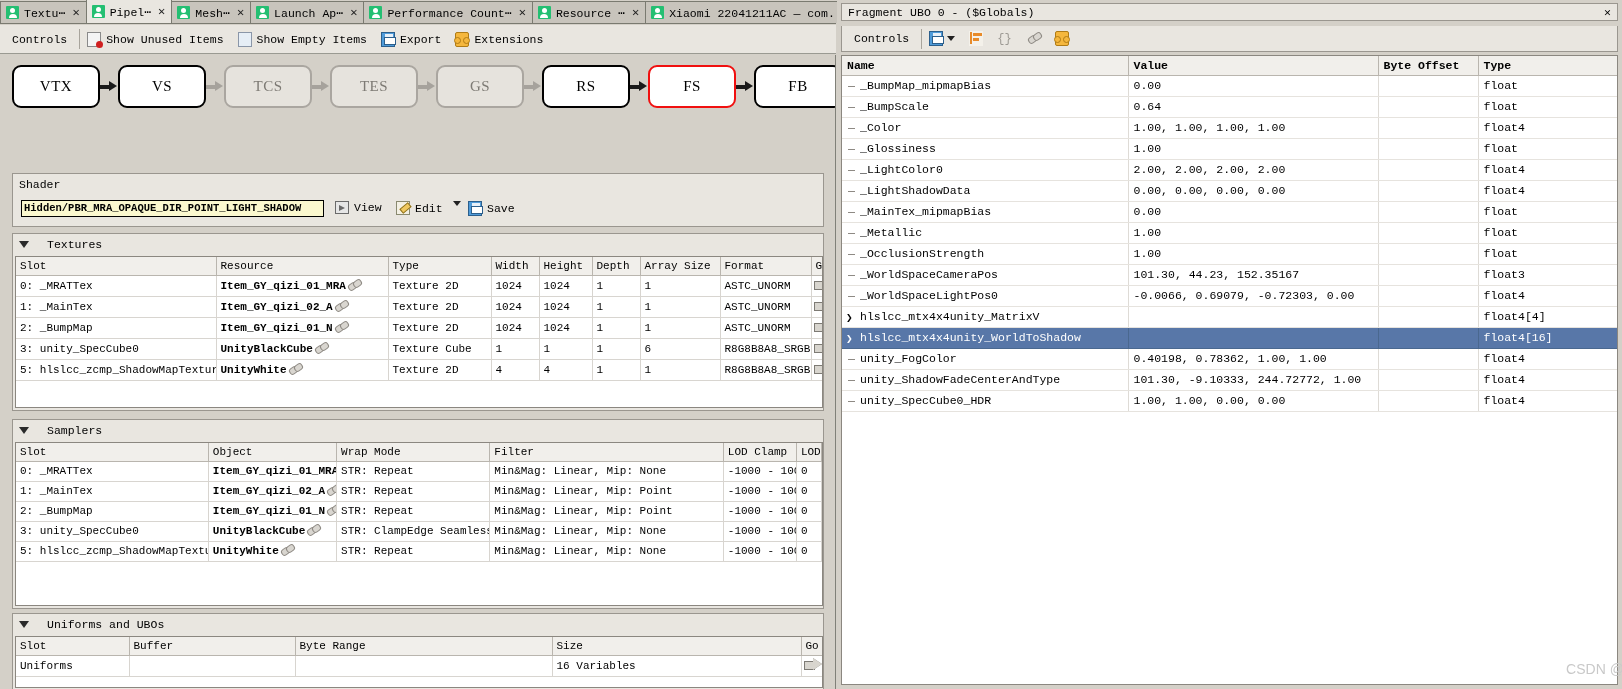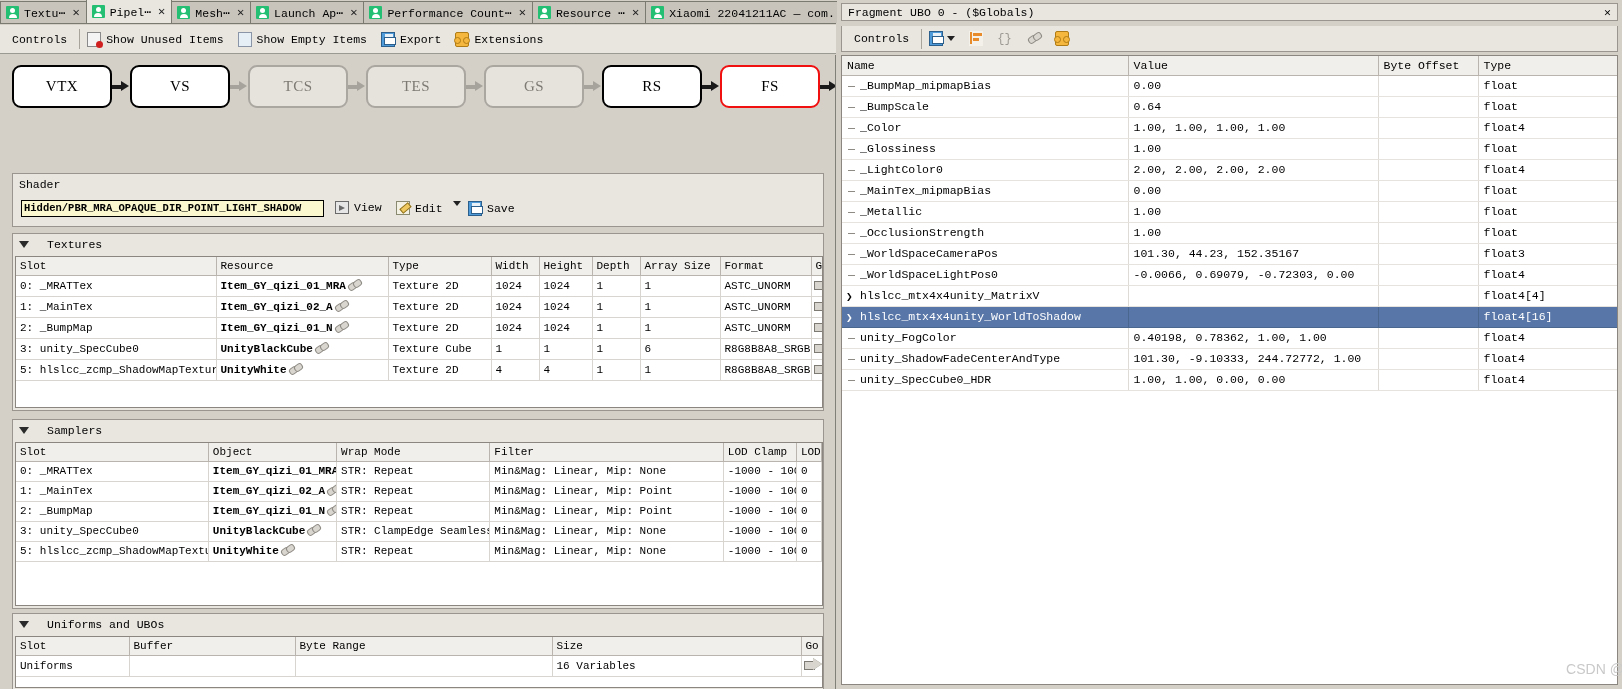--- a/index.html
+++ b/index.html
@@ -80,21 +80,21 @@
   .leftpanel {
     position:absolute; left:0; top:55px; width:836px; height:634px;
     background:#d4d0c8;
     border-right:1px solid #808078;
     overflow:hidden;
   }
 
   
   .flow { position:absolute; left:12px; top:10px; display:flex; align-items:center; }
   .stage {
-    width:100px; height:43px; border-radius:9px; background:#fff;
+    width:88px; height:43px; border-radius:9px; background:#fff;
     border:2px solid #000; display:flex; align-items:center; justify-content:center;
     font-size:15px; font-family:"Liberation Serif", serif; letter-spacing:.5px;
   }
   .stage.dim { background:#e6e3dd; border-color:#aaa6a0; color:#7d7a74; }
   .stage.sel { border-color:#f01010; }
   .arrow {
     width:18px; height:11px; position:relative; flex:none;
   }
   .arrow::before { content:""; position:absolute; left:0; top:4px; width:10px; height:4px; background:#1a1a1a; }
   .arrow::after { content:""; position:absolute; left:9px; top:0; width:0;height:0;
@@ -188,21 +188,21 @@
     display:flex; align-items:center;
   }
   .rp-table {
     position:absolute; left:4px; top:55px; width:777px; height:630px;
     background:#fff; border:1px solid #8b8780; overflow:hidden;
   }
   table.ubo { border-collapse:collapse; width:100%; table-layout:fixed; font-size:11.5px;
      font-family:"Liberation Mono", monospace; }
   table.ubo th {
     background:#f1efeb; border-right:1px solid #b9b5ae; border-bottom:1px solid #b9b5ae;
-    text-align:left; font-weight:normal; padding:2px 5px; height:19px; white-space:nowrap;
+    text-align:left; font-weight:bold; padding:2px 5px; height:19px; white-space:nowrap;
   }
   table.ubo td {
     border-right:1px solid #dedbd6; border-bottom:1px solid #e6e3de;
     padding:2px 5px; height:21px; white-space:nowrap; overflow:hidden;
   }
   tr.selrow td { background:#5877a8; color:#fff; border-right-color:#4a688f; border-bottom-color:#4a688f; }
   .nm { padding-left:18px !important; position:relative; }
   .nm::before {
     content:""; position:absolute; left:6px; top:10px; width:7px; height:1px; background:#8e8a84;
   }
@@ -597,20 +597,26 @@
               <td></td>
               <td>float</td>
             </tr>
             <tr>
               <td class="nm"><span>_LightColor0</span></td>
               <td>2.00, 2.00, 2.00, 2.00</td>
               <td></td>
               <td>float4</td>
             </tr>
             <tr>
+              <td class="nm"><span>_LightShadowData</span></td>
+              <td>0.00, 0.00, 0.00, 0.00</td>
+              <td></td>
+              <td>float4</td>
+            </tr>
+            <tr>
               <td class="nm"><span>_MainTex_mipmapBias</span></td>
               <td>0.00</td>
               <td></td>
               <td>float</td>
             </tr>
             <tr>
               <td class="nm"><span>_Metallic</span></td>
               <td>1.00</td>
               <td></td>
               <td>float</td>

